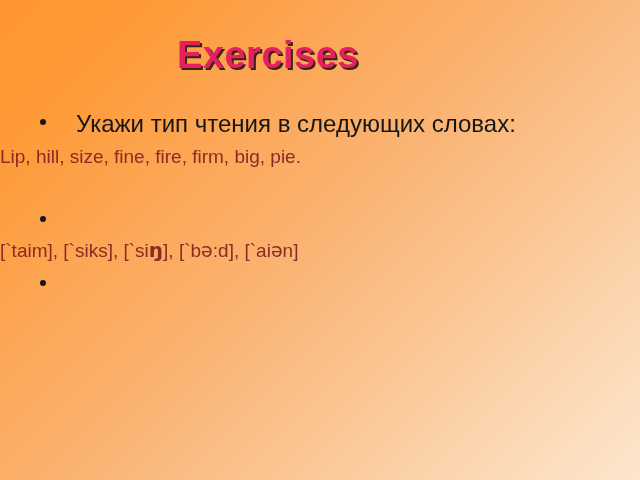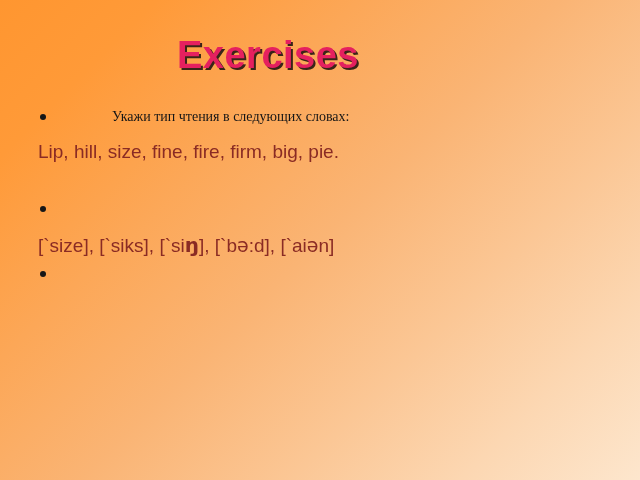--- a/index.html
+++ b/index.html
@@ -61,41 +61,39 @@
   }
 
   .line {
     position: relative;
     font-family: "Liberation Sans", sans-serif;
     white-space: nowrap;
   }
 
   
   .bullet-line {
-    padding-left: 112px;
-    font-size: 14px;
+    padding-left: 76px;
+    font-size: 24px;
     color: #161616;
     line-height: 1.30;
     min-height: 26px;
-    font-family: Liberation Serif, serif;
   }
 
   .bullet-line .bullet-dot {
     position: absolute;
     left: 40px;
     top: 0.44em;
     width: 6px;
     height: 6px;
     border-radius: 50%;
     background: #161616;
   }
 
   
   .plain-line {
-    padding-left: 38px;
     font-size: 19px;
     color: #8a2b24;
     line-height: 1.30;
     min-height: 26px;
   }
 
   .eng-glyph {
     font-family: "DejaVu Sans", sans-serif;
     font-weight: bold;
     font-size: 20px;
@@ -136,21 +134,21 @@
 
     <div class="spacer-line"></div>
 
     <div class="line bullet-line">
       <span class="bullet-dot"></span>
     </div>
 
     <div class="gap-sm"></div>
 
     <div class="line plain-line">
-      <span>[`size], [`siks], [`si</span><span class="eng-glyph">ŋ</span><span>], [`b</span><span class="schwa-glyph">ə</span><span>:d], [`ai</span><span class="schwa-glyph">ə</span><span>n]</span>
+      <span>[`taim], [`siks], [`si</span><span class="eng-glyph">ŋ</span><span>], [`b</span><span class="schwa-glyph">ə</span><span>:d], [`ai</span><span class="schwa-glyph">ə</span><span>n]</span>
     </div>
 
     <div class="gap-sm"></div>
 
     <div class="line bullet-line">
       <span class="bullet-dot"></span>
     </div>
 
   </div>
 </div>

